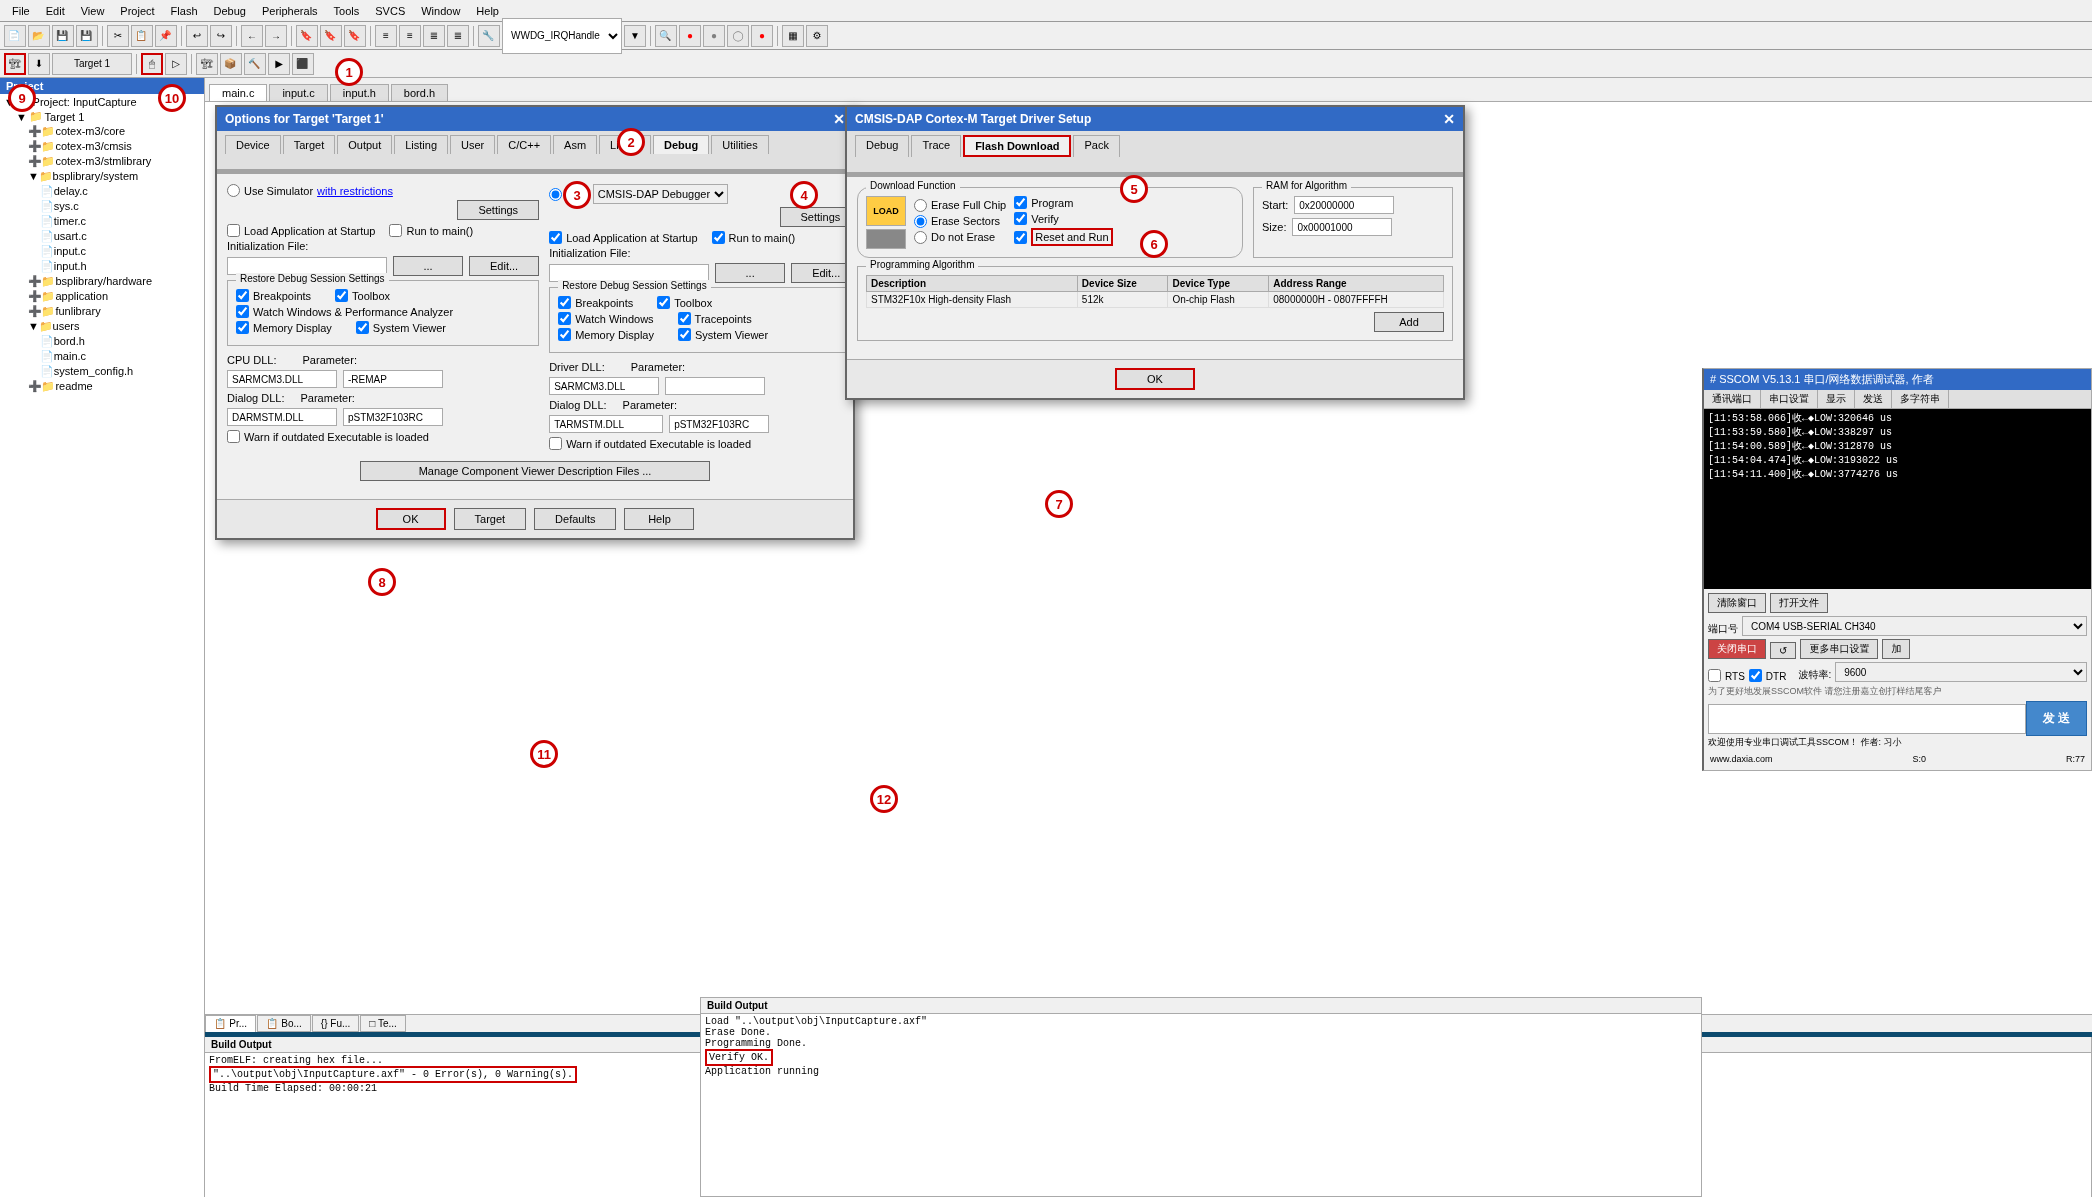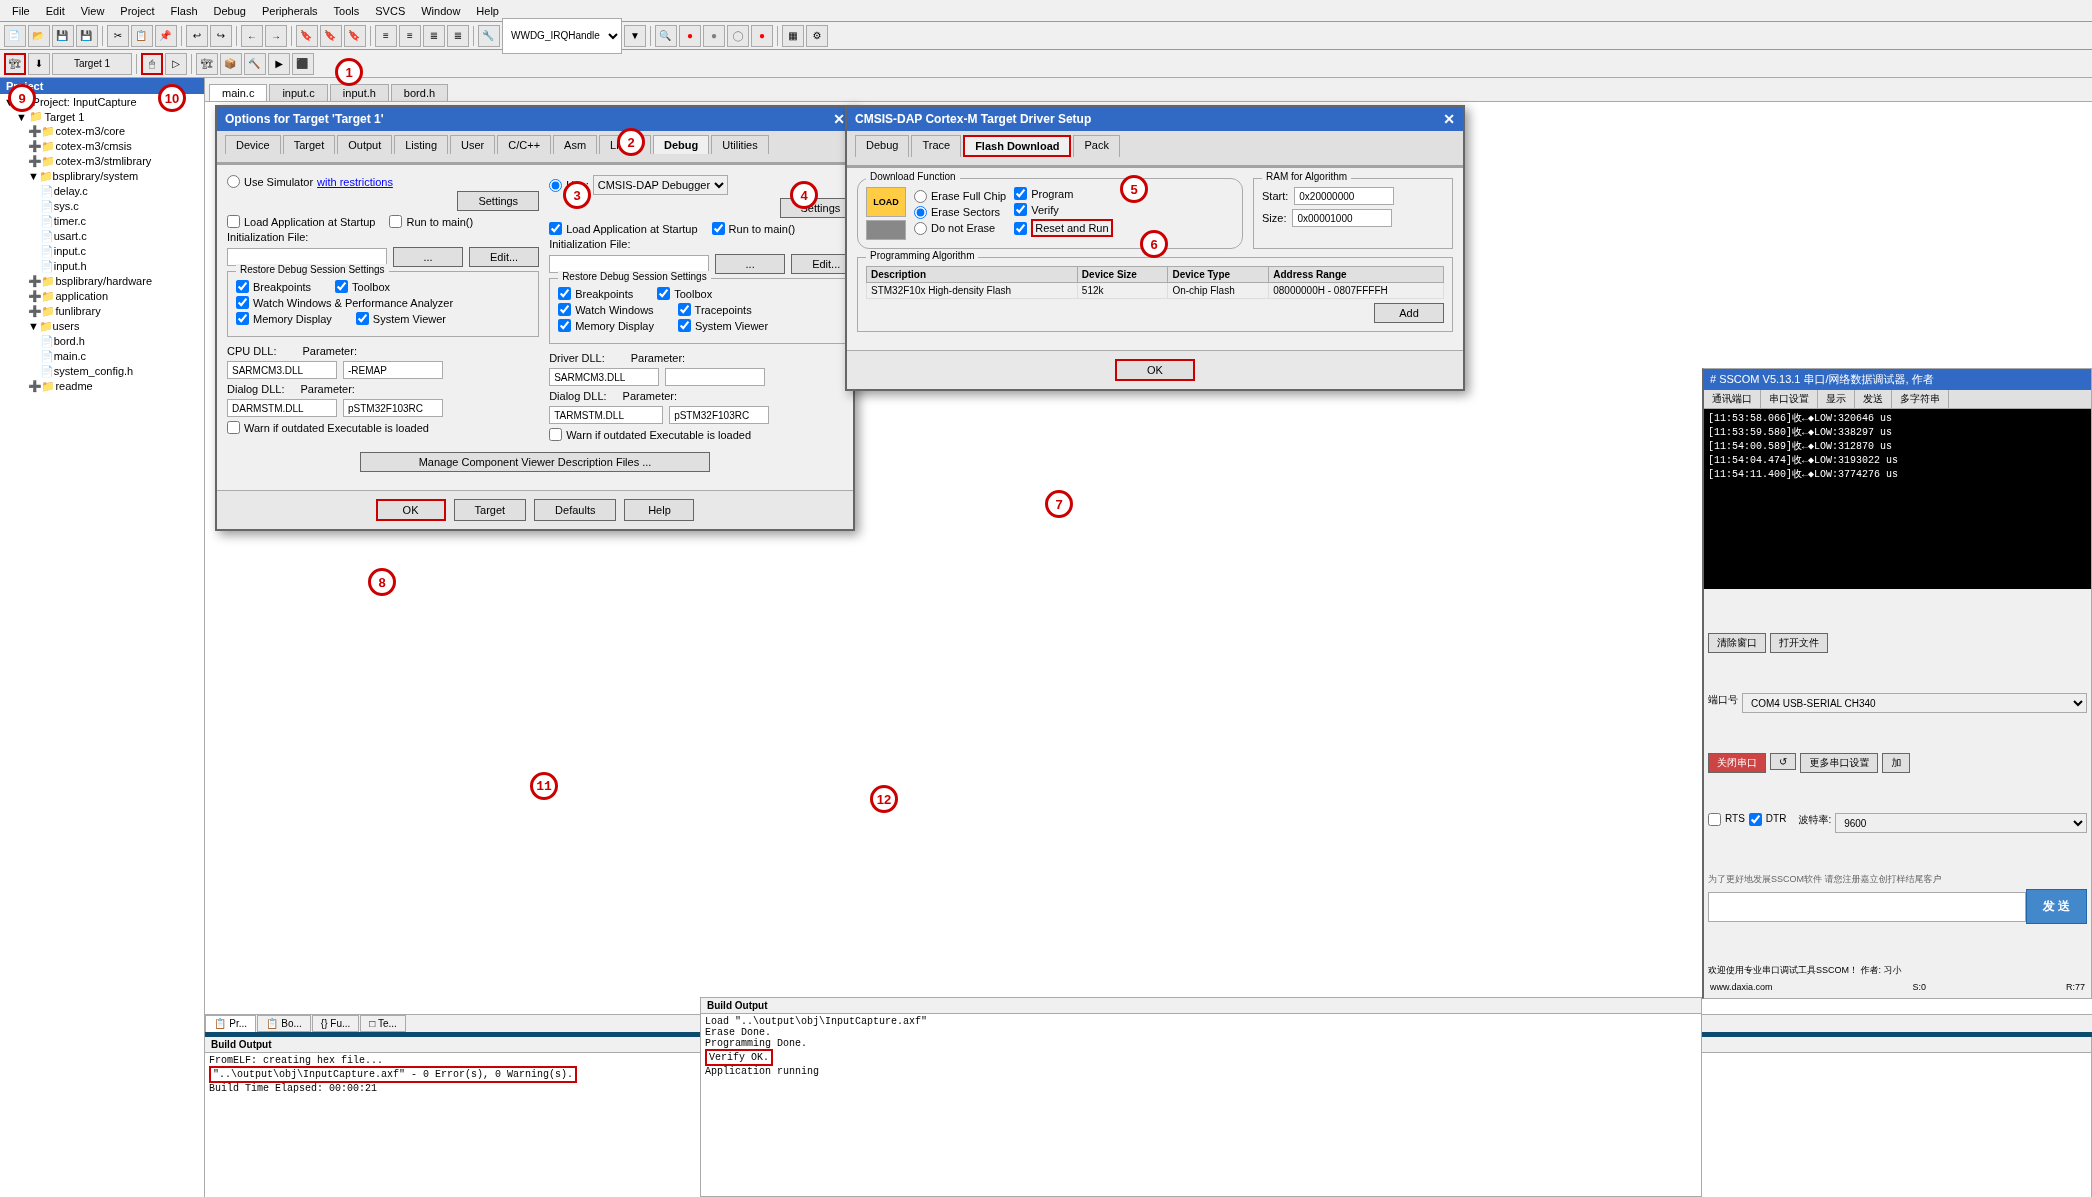--- a/index.html
+++ b/index.html
@@ -45,21 +45,21 @@
     .bottom-title { background: #f0f0f0; border-bottom: 1px solid #aaa; padding: 2px 6px; font-size: 10px; font-weight: bold; }
     .bottom-content { padding: 2px 4px; font-family: 'Courier New', monospace; font-size: 10px; }
     
     
     .dialog-overlay { position: absolute; top: 0; left: 0; width: 100%; height: 100%; pointer-events: none; }
     
     
     .options-dialog { position: absolute; top: 105px; left: 215px; width: 640px; background: #f0f0f0; border: 2px solid #666; box-shadow: 4px 4px 10px rgba(0,0,0,0.4); pointer-events: all; }
     .dialog-title { background: #316ac5; color: white; padding: 4px 8px; display: flex; justify-content: space-between; align-items: center; font-size: 12px; font-weight: bold; }
     .dialog-close { color: white; cursor: pointer; font-size: 14px; }
-    .dialog-tabs { display: flex; background: #e0e0e0; border-bottom: 3px solid #a3a3a3; padding: 4px 8px 8px; gap: 2px; }
+    .dialog-tabs { display: flex; background: #e0e0e0; border-bottom: 5px solid #a3a3a3; padding: 4px 8px 15px; gap: 2px; }
     .dtab { padding: 3px 10px; border: 1px solid #aaa; border-bottom: none; background: #e0e0e0; cursor: pointer; font-size: 11px; }
     .dtab.active { background: #f0f0f0; font-weight: bold; }
     .dialog-body { padding: 10px; }
     .dialog-section { border: 1px solid #aaa; padding: 8px; margin-bottom: 8px; position: relative; }
     .section-title { position: absolute; top: -8px; left: 8px; background: #f0f0f0; padding: 0 4px; font-size: 10px; }
     .form-row { display: flex; align-items: center; gap: 6px; margin-bottom: 4px; }
     .form-input { border: 1px solid #aaa; background: white; height: 18px; padding: 0 4px; font-size: 10px; }
     .checkbox-row { display: flex; align-items: center; gap: 4px; font-size: 11px; margin-bottom: 3px; }
     .dialog-footer { display: flex; justify-content: center; gap: 8px; padding: 8px; border-top: 1px solid #aaa; background: #e8e8e8; }
     .dialog-btn { padding: 3px 20px; border: 1px solid #666; background: #e0e0e0; cursor: pointer; font-size: 11px; min-width: 70px; text-align: center; }
@@ -75,21 +75,21 @@
     
     .annotation { position: absolute; width: 28px; height: 28px; border-radius: 50%; background: white; border: 3px solid #cc0000; color: #cc0000; display: flex; align-items: center; justify-content: center; font-weight: bold; font-size: 13px; }
     
     
     .sscom-panel { position: absolute; top: 368px; right: 0; width: 390px; background: #f0f0f0; border: 1px solid #aaa; border-left: 2px solid #666; }
     .sscom-title { background: #316ac5; color: white; padding: 3px 6px; font-size: 11px; }
     .sscom-tabs { display: flex; background: #e0e0e0; border-bottom: 1px solid #aaa; }
     .sscom-tab { padding: 2px 8px; font-size: 10px; cursor: pointer; border-right: 1px solid #aaa; }
     .sscom-content { background: black; color: white; font-family: 'Courier New', monospace; font-size: 10px; padding: 2px 4px; height: 180px; overflow: auto; }
     .sscom-bottom { padding: 4px; background: #f0f0f0; }
-    .sscom-row { display: flex; align-items: flex-start; gap: 4px; margin-bottom: 3px; font-size: 10px; margin-top: 40px; }
+    .sscom-row { display: flex; align-items: flex-end; gap: 4px; margin-bottom: 3px; font-size: 10px; }
     .sscom-input { flex: 1; border: 1px solid #aaa; height: 18px; padding: 0 4px; font-size: 10px; }
     .sscom-btn { padding: 2px 8px; border: 1px solid #666; background: #e0e0e0; cursor: pointer; font-size: 10px; }
     .sscom-send-btn { background: #4488cc; color: #ffffff; padding: 8px 16px; border: 1px solid #2266aa; cursor: pointer; font-size: 12px; font-weight: bold; }
     
     
     .build-right { position: absolute; bottom: 0; left: 700px; right: 390px; height: 200px; background: white; border: 1px solid #aaa; }
     .build-right-title { background: #f0f0f0; border-bottom: 1px solid #aaa; padding: 2px 6px; font-size: 10px; font-weight: bold; }
     
     
     .radio-row { display: flex; align-items: center; gap: 4px; margin-bottom: 3px; font-size: 11px; }
@@ -640,16 +640,16 @@
   <div class="annotation" style="top: 58px; left: 335px;">1</div>
   <div class="annotation" style="top: 128px; left: 617px;">2</div>
   <div class="annotation" style="top: 181px; left: 563px;">3</div>
   <div class="annotation" style="top: 181px; left: 790px;">4</div>
   <div class="annotation" style="top: 175px; left: 1120px;">5</div>
   <div class="annotation" style="top: 230px; left: 1140px;">6</div>
   <div class="annotation" style="top: 490px; left: 1045px;">7</div>
   <div class="annotation" style="top: 568px; left: 368px;">8</div>
   <div class="annotation" style="top: 84px; left: 8px;">9</div>
   <div class="annotation" style="top: 84px; left: 158px;">10</div>
-  <div class="annotation" style="top: 772px; left: 530px; font-family: Liberation Mono, monospace;">11</div>
+  <div class="annotation" style="top: 740px; left: 530px;">11</div>
   <div class="annotation" style="top: 785px; left: 870px;">12</div>
 
 </div>
 
 </body></html>

